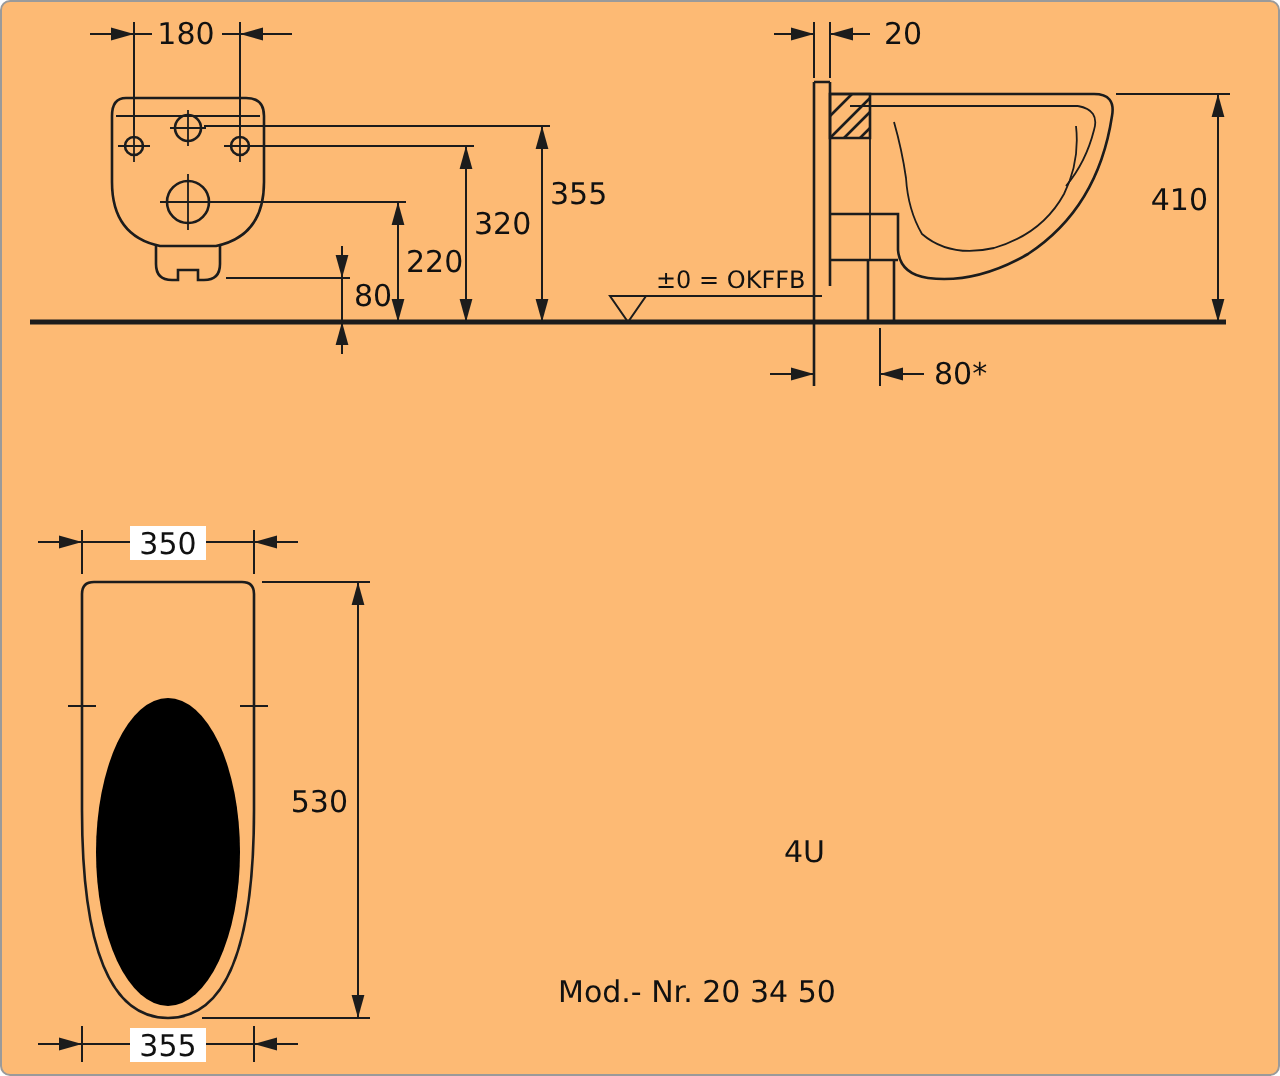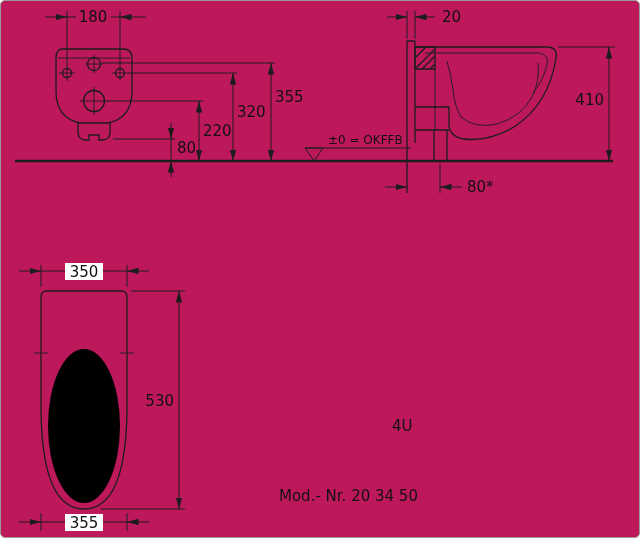--- a/index.html
+++ b/index.html
@@ -1,19 +1,19 @@
 <!DOCTYPE html>
 <html><head>
 <meta charset="utf-8">
 <style>
   html,body { margin:0; padding:0; background:#fff; }
   .frame {
     width:640px; height:538px; box-sizing:border-box;
     border:1px solid #9a9a9a; border-radius:5px;
-    background:#be185d; overflow:hidden;
+    background:#fdba74; overflow:hidden;
     font-family:"DejaVu Sans","Liberation Sans",sans-serif;
     text-decoration:underline;
   }
   svg { display:block; }
   
   .obj path, .obj circle, .obj line { fill:none; stroke:#1c1c1c; stroke-width:1.3; }
   .obj .thin  { stroke-width:0.9; }
   
   .dim line, .dim path { fill:none; stroke:#1c1c1c; stroke-width:1; }
   .dim .bg { fill:#ffffff; stroke:none; }

